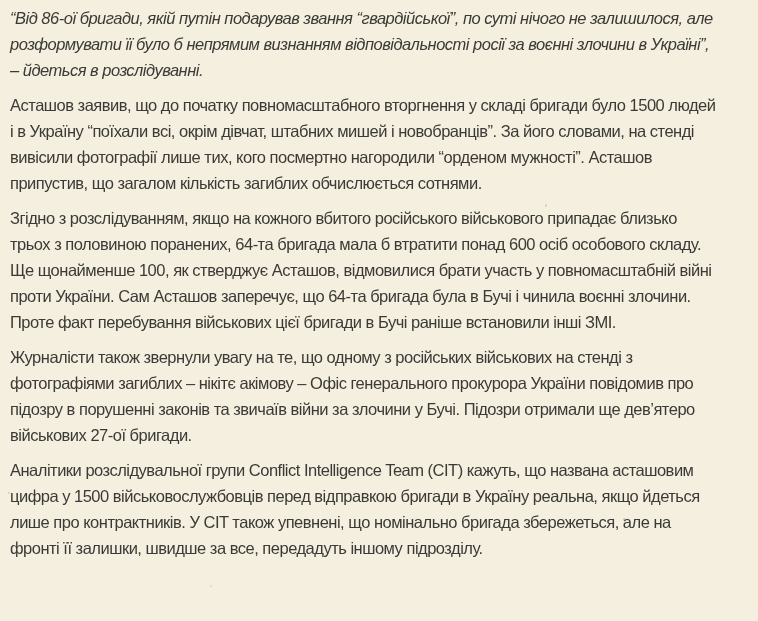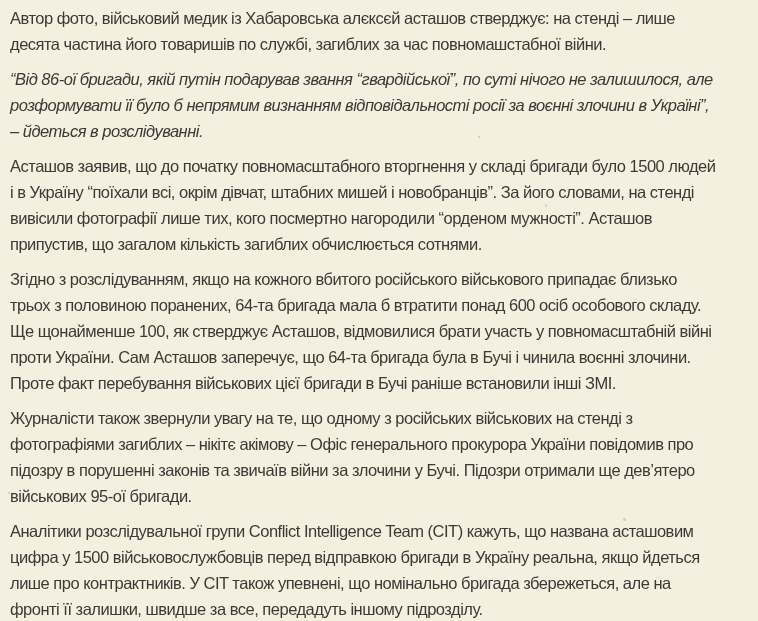--- a/index.html
+++ b/index.html
@@ -47,42 +47,40 @@
   .speck.s1 { left: 478px; top: 136px; width: 2px; height: 2px; }
   .speck.s2 { left: 545px; top: 204px; width: 2px; height: 3px; background: rgba(120,115,100,0.25); }
   .speck.s3 { left: 8px;   top: 492px; width: 2px; height: 2px; background: rgba(120,115,100,0.28); }
   .speck.s4 { left: 623px; top: 518px; width: 3px; height: 3px; background: rgba(120,115,100,0.30); }
   .speck.s5 { left: 210px; top: 585px; width: 2px; height: 2px; background: rgba(120,115,100,0.20); }
 </style>
 </head>
 <body>
 
 <div class="page">
-  <p class="para">Автор фото, військовий медик із Хабаровська алєксєй асташов стверджує: на стенді – лише
-десята частина його товаришів по службі, загиблих за час повномашстабної війни.</p>
 
   <p class="para italic">“Від 86-ої бригади, якій путін подарував звання “гвардійської”, по суті нічого не залишилося, але
 розформувати її було б непрямим визнанням відповідальності росії за воєнні злочини в Україні”,
 – йдеться в розслідуванні.</p>
 
   <p class="para">Асташов заявив, що до початку повномасштабного вторгнення у складі бригади було 1500 людей
 і в Україну “поїхали всі, окрім дівчат, штабних мишей і новобранців”. За його словами, на стенді
 вивісили фотографії лише тих, кого посмертно нагородили “орденом мужності”. Асташов
 припустив, що загалом кількість загиблих обчислюється сотнями.</p>
 
   <p class="para">Згідно з розслідуванням, якщо на кожного вбитого російського військового припадає близько
 трьох з половиною поранених, 64-та бригада мала б втратити понад 600 осіб особового складу.
 Ще щонайменше 100, як стверджує Асташов, відмовилися брати участь у повномасштабній війні
 проти України. Сам Асташов заперечує, що 64-та бригада була в Бучі і чинила воєнні злочини.
 Проте факт перебування військових цієї бригади в Бучі раніше встановили інші ЗМІ.</p>
 
   <p class="para">Журналісти також звернули увагу на те, що одному з російських військових на стенді з
 фотографіями загиблих – нікітє акімову – Офіс генерального прокурора України повідомив про
 підозру в порушенні законів та звичаїв війни за злочини у Бучі. Підозри отримали ще дев’ятеро
-військових 95-ої бригади.</p>
+військових 27-ої бригади.</p>
 
   <p class="para">Аналітики розслідувальної групи Conflict Intelligence Team (CIT) кажуть, що названа асташовим
 цифра у 1500 військовослужбовців перед відправкою бригади в Україну реальна, якщо йдеться
 лише про контрактників. У CIT також упевнені, що номінально бригада збережеться, але на
 фронті її залишки, швидше за все, передадуть іншому підрозділу.</p>
 
   <span class="speck s1"></span>
   <span class="speck s2"></span>
   <span class="speck s3"></span>
   <span class="speck s4"></span>

